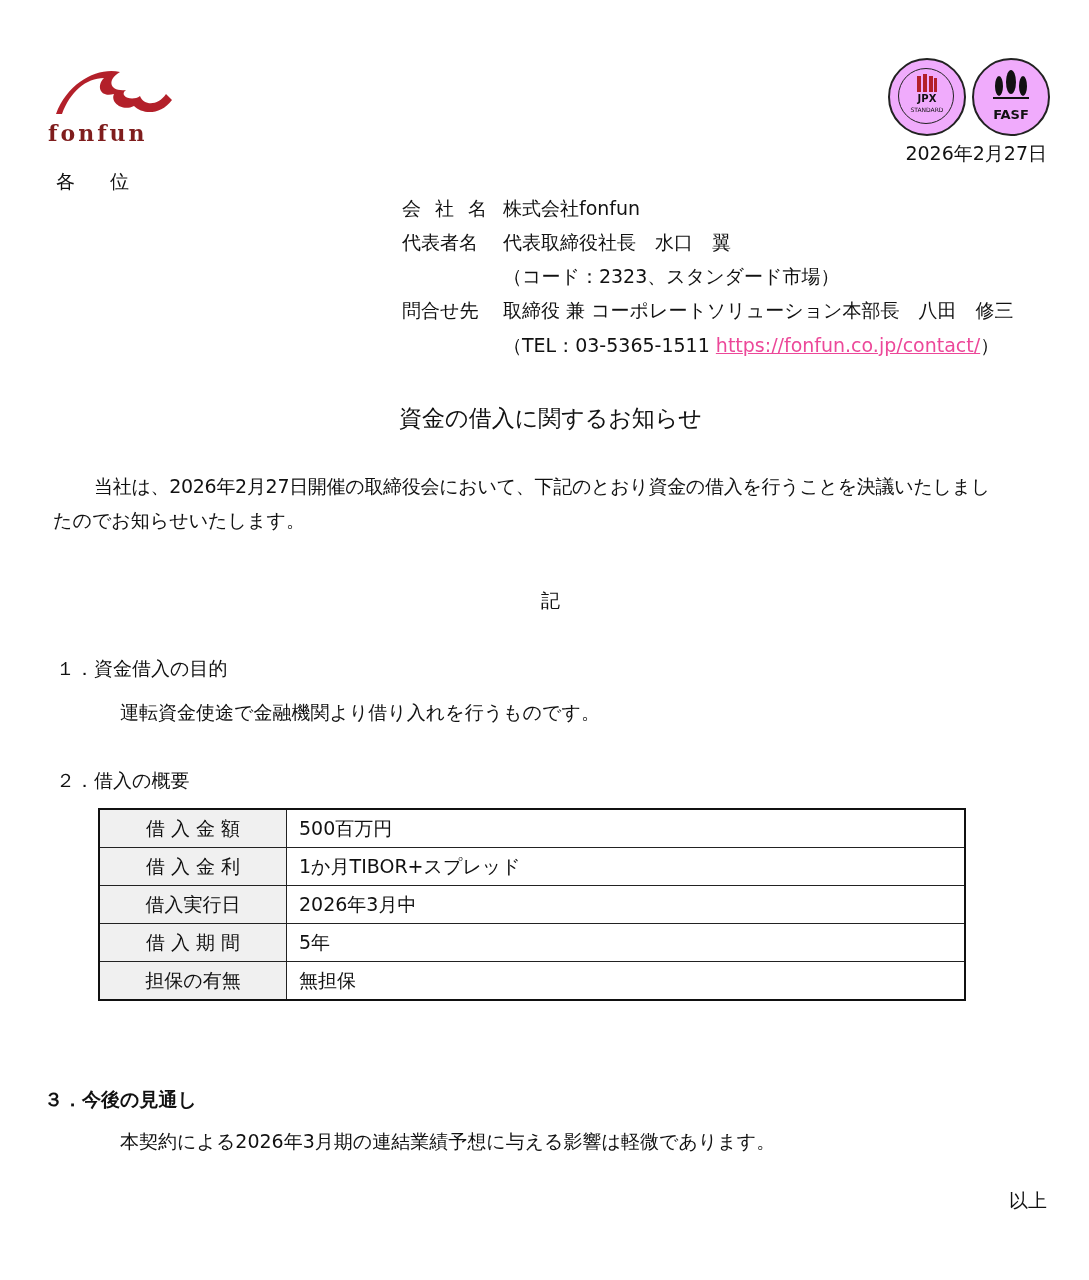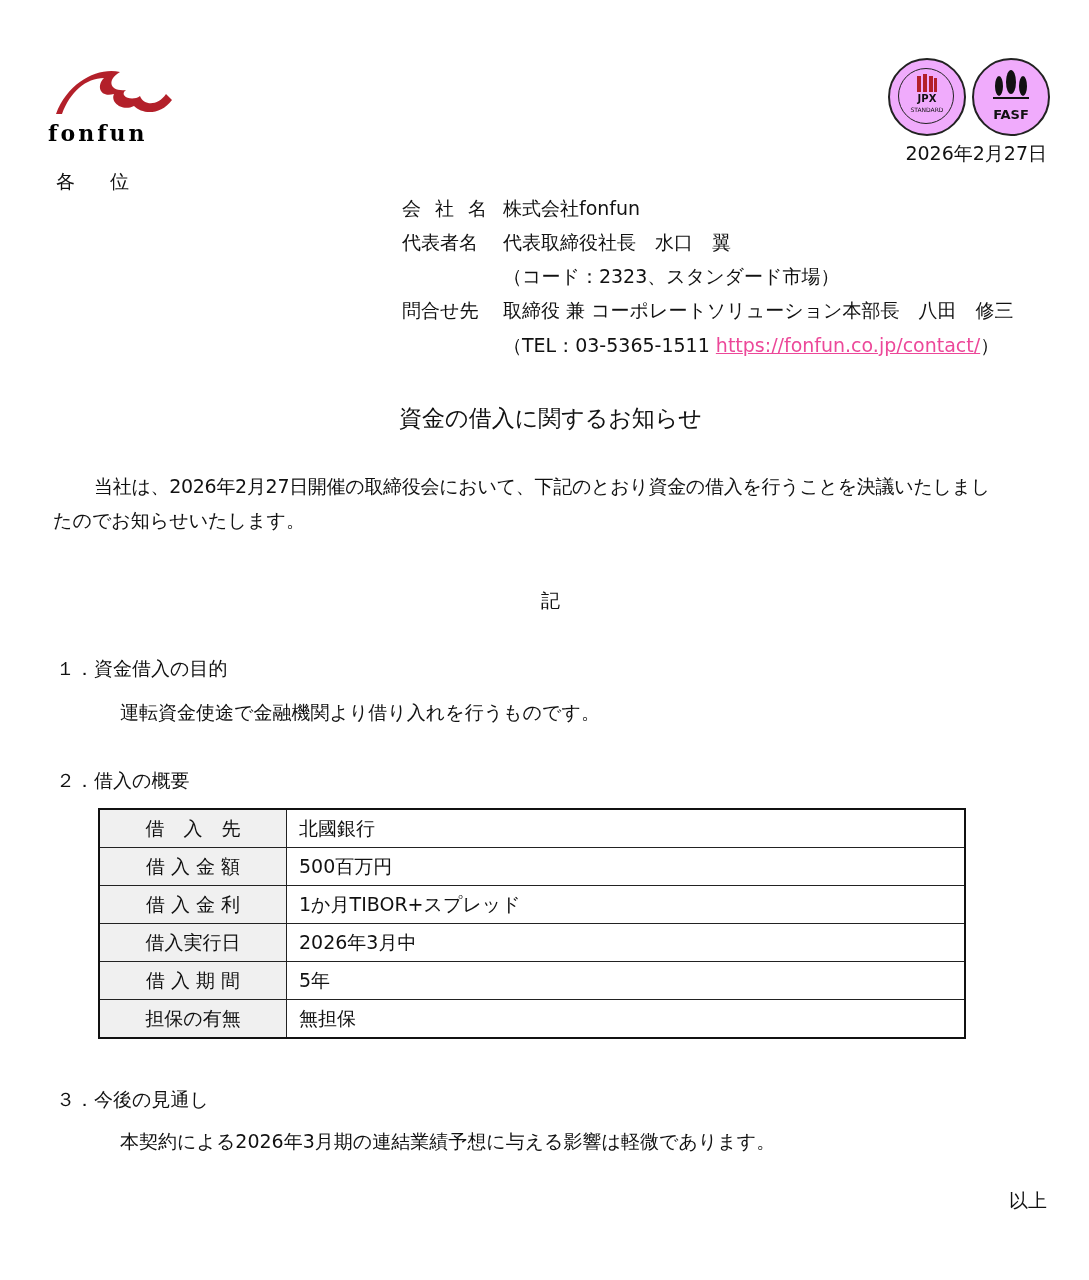--- a/index.html
+++ b/index.html
@@ -4,21 +4,21 @@
 <style>
   html, body { margin: 0; padding: 0; background: #ffffff; }
   body {
     width: 1089px; height: 1280px; position: relative; overflow: hidden;
     font-family: "DejaVu Sans", "Liberation Sans", sans-serif;
     color: #111111;
   }
   .abs { position: absolute; white-space: nowrap; }
   .t20 { font-size: 19px; line-height: 24px; }
   .logo { position: absolute; left: 48px; top: 62px; width: 135px; height: 85px; }
-  .logo-text { position: absolute; left: 0; top: 58px; font-family: "DejaVu Serif", serif; font-size: 22px; letter-spacing: 3px; font-weight: bold; color:#000000; }
+  .logo-text { position: absolute; left: 0; top: 58px; font-family: "DejaVu Serif", serif; font-size: 22px; letter-spacing: 3px; font-weight: bold; color:#7f1d1d; }
   .badge { position: absolute; top: 58px; width: 74px; height: 74px; border: 2px solid #222; border-radius: 50%; background:#f0abfc; }
   .badge-inner { position:absolute; left:8px; top:8px; width:54px; height:54px; border:1px solid #222; border-radius:50%; }
   .badge-label { position:absolute; left:0; width:74px; text-align:center; font-weight:bold; color:#111; }
   .info-label { position: absolute; left: 402px; font-size: 19px; }
   .info-value { position: absolute; left: 503px; font-size: 19px; }
   .link { text-decoration: underline; color: #ec4899; }
   table.summary {
     position: absolute; left: 98px; top: 808px; width: 868px;
     border-collapse: collapse; border: 2px solid #111;
     font-size: 19px;
@@ -84,24 +84,20 @@
 
 <div class="abs t20" style="left:541px; top:588px;">記</div>
 
 <div class="abs t20" style="left:56px; top:656px;">１．資金借入の目的</div>
 <div class="abs t20" style="left:120px; top:700px;">運転資金使途で金融機関より借り入れを行うものです。</div>
 
 <div class="abs t20" style="left:56px; top:768px;">２．借入の概要</div>
 
 <table class="summary">
   <tbody>
-      <tr>
-    <td class="label">借　入　先</td>
-    <td class="value">北國銀行</td>
-  </tr>
   <tr>
     <td class="label">借 入 金 額</td>
     <td class="value">500百万円</td>
   </tr>
   <tr>
     <td class="label">借 入 金 利</td>
     <td class="value">1か月TIBOR+スプレッド</td>
   </tr>
   <tr>
     <td class="label">借入実行日</td>
@@ -111,16 +107,16 @@
     <td class="label">借 入 期 間</td>
     <td class="value">5年</td>
   </tr>
   <tr>
     <td class="label">担保の有無</td>
     <td class="value">無担保</td>
   </tr>
 </tbody>
   </table>
 
-<div class="abs t20" style="left:56px; top:1087px;">３．今後の見通し</div>
+<div class="abs t20" style="left:44px; top:1087px;font-weight:bold;">３．今後の見通し</div>
 <div class="abs t20" style="left:120px; top:1129px;">本契約による2026年3月期の連結業績予想に与える影響は軽微であります。</div>
 
 <div class="abs t20" style="right:42px; top:1188px;">以上</div>
 
 </body></html>

